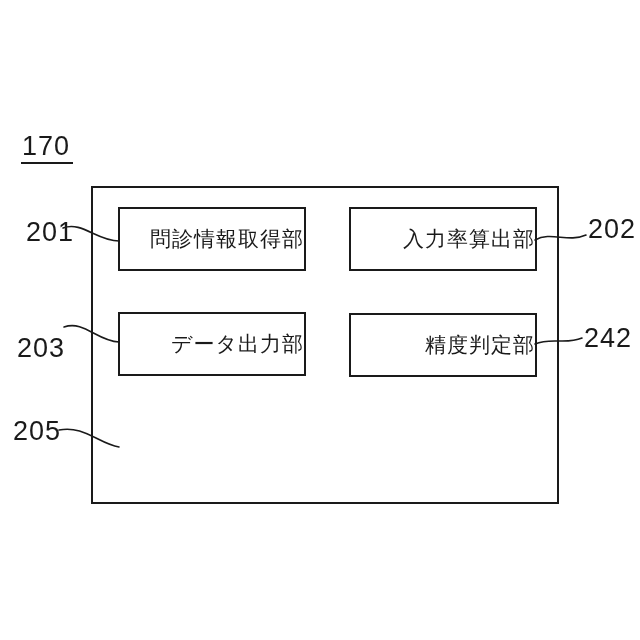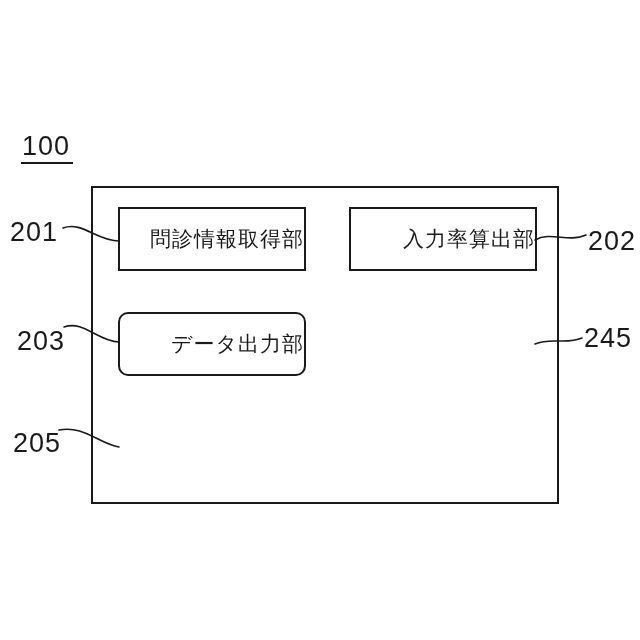--- a/index.html
+++ b/index.html
@@ -44,75 +44,78 @@
     background: #ffffff;
     display: flex;
     align-items: center;
     justify-content: flex-end;
     font-size: 21px;
     letter-spacing: 1px;
     white-space: nowrap;
   }
   .block-1 { left: 118px; top: 207px; }
   .block-2 { left: 349px; top: 207px; font-family: Liberation Mono, monospace; }
-  .block-3 { left: 118px; top: 312px; border-radius: 10px; }
+  .block-3 { left: 118px; top: 312px; }
   .block-4 { left: 349px; top: 313px; }
   .block-5 { left: 118px; top: 415px; }
   .ref-num {
     position: absolute;
     font-size: 27px;
     line-height: 30px;
     letter-spacing: 1px;
   }
-  .ref-201 { left: 10px;  top: 217px; }
-  .ref-202 { left: 588px; top: 226px; text-align: right; }
-  .ref-203 { left: 17px;  top: 326px; }
+  .ref-201 { left: 26px;  top: 217px; }
+  .ref-202 { left: 588px; top: 214px; text-align: right; }
+  .ref-203 { left: 17px;  top: 333px; }
   .ref-204 { left: 584px; top: 323px; }
-  .ref-205 { left: 13px;  top: 416px; margin-top: 12px; }
+  .ref-205 { left: 13px;  top: 416px; }
   .leaders {
     position: absolute;
     left: 0;
     top: 0;
     width: 640px;
     height: 640px;
     pointer-events: none;
   }
   .leaders path {
     fill: none;
     stroke-width: 1.6px;
     stroke-linecap: round;
   }
 </style>
 </head>
 <body>
 
 <div class="canvas">
 
-  <div class="fig-ref">100</div>
+  <div class="fig-ref">170</div>
 
   <div class="outer-box"></div>
 
   <div class="block block-1">
     <span>問診情報取得部</span>
   </div>
 
   <div class="block block-2">
     <span>入力率算出部</span>
   </div>
 
   <div class="block block-3">
     <span>データ出力部</span>
   </div>
 
+  <div class="block block-4">
+    <span>精度判定部</span>
+  </div>
 
 
   <div class="ref-num ref-201">201</div>
   <div class="ref-num ref-202">202</div>
   <div class="ref-num ref-203">203</div>
-  <div class="ref-num ref-204">245</div>
+  <div class="ref-num ref-204">242</div>
   <div class="ref-num ref-205">205</div>
 
   <svg class="leaders" viewBox="0 0 640 640">
     <path d="M 63 228 C 82 221, 97 241, 119 241" stroke="#1a1a1a"></path>
     <path d="M 535 240 C 551 231, 568 243, 586 235" stroke="#1a1a1a"></path>
     <path d="M 64 327 C 84 320, 97 341, 119 342" stroke="#1a1a1a"></path>
     <path d="M 535 344 C 551 337, 566 345, 582 338" stroke="#1a1a1a"></path>
     <path d="M 59 430 C 84 425, 99 444, 119 447" stroke="#1a1a1a"></path>
   </svg>
 

